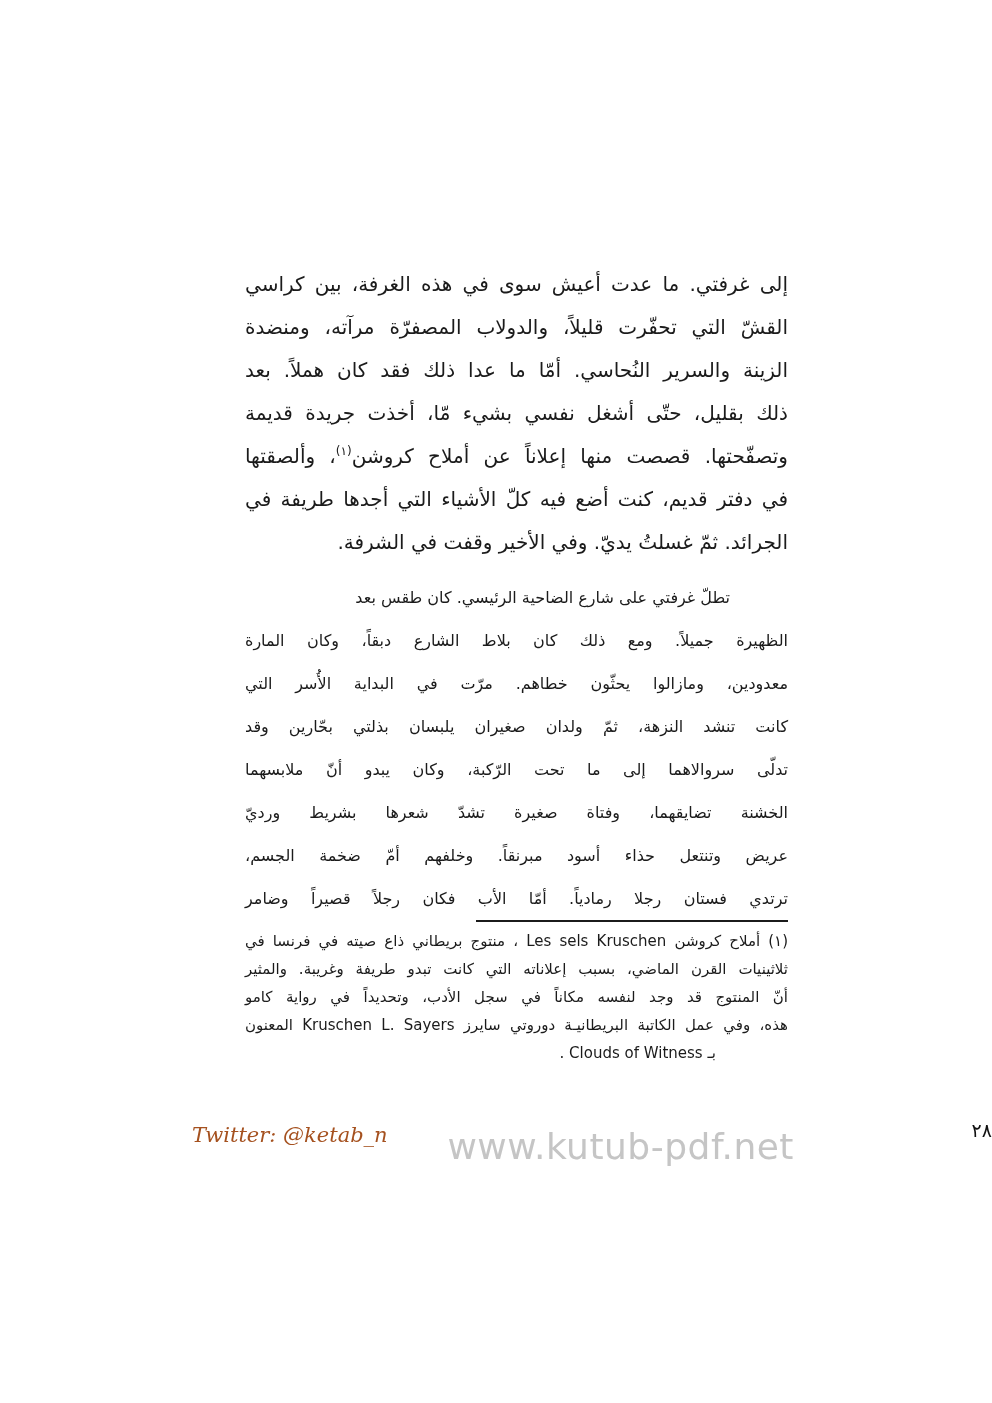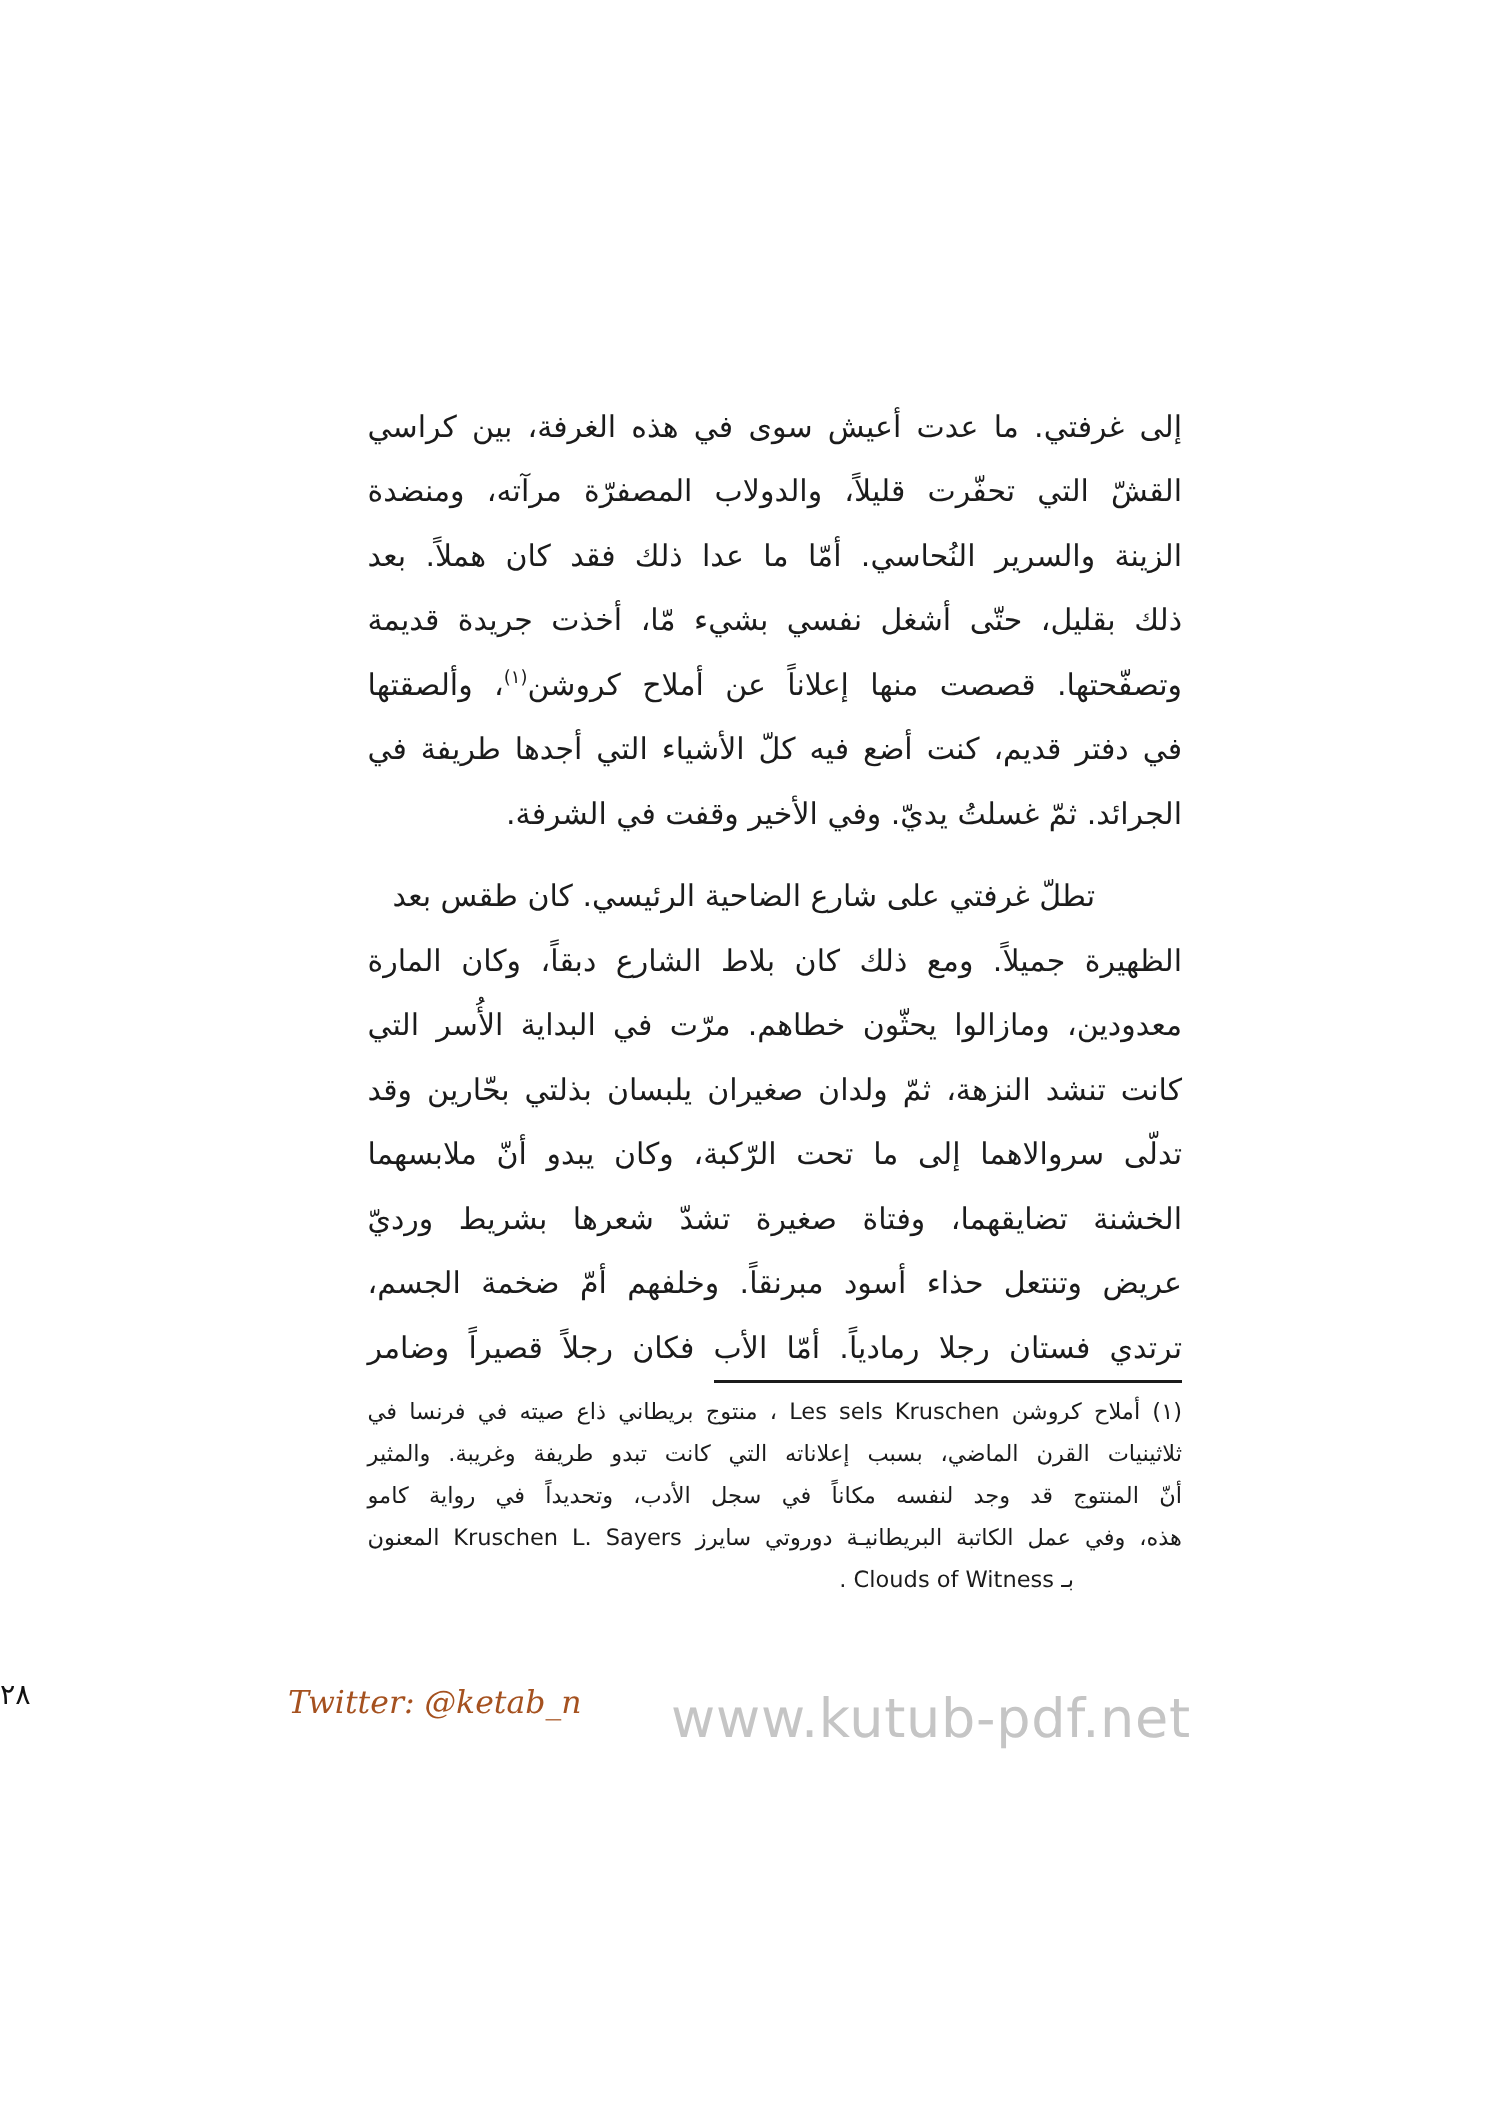--- a/index.html
+++ b/index.html
@@ -14,21 +14,21 @@
     color: #1b1b1b;
   }
   .text-block {
     position: absolute;
     right: 204px;
     width: 543px;
     direction: rtl;
     unicode-bidi: embed;
   }
   #para1 { top: 263px; font-size: 20px; line-height: 43px; }
-  #para2 { top: 576px; font-size: 20px; line-height: 43px; }
+  #para2 { top: 576px; font-size: 16px; line-height: 43px; }
   .line { text-align: justify; text-align-last: justify; text-justify: inter-word; }
   .line.end { text-align-last: right; }
   .line.first-indent { text-align-last: right; padding-right: 58px; box-sizing: border-box; }
   .fn-ref {
     font-size: 12px;
     vertical-align: super;
     line-height: 0;
   }
   .fn-separator {
     position: absolute;
@@ -47,21 +47,21 @@
     font-family: "DejaVu Serif", "Liberation Serif", serif;
     font-style: italic;
     font-size: 21px;
     color: #a5511f;
   }
   .footer-pagenum {
     position: absolute;
     left: 0;
     right: 0;
     top: 1119px;
-    text-align: left;
+    text-align: right;
     font-size: 19px;
     color: #111111;
   }
   .footer-watermark {
     position: absolute;
     right: 198px;
     top: 1126px;
     font-family: "DejaVu Sans", "Liberation Sans", sans-serif;
     font-size: 36px;
     letter-spacing: 0.5px;

